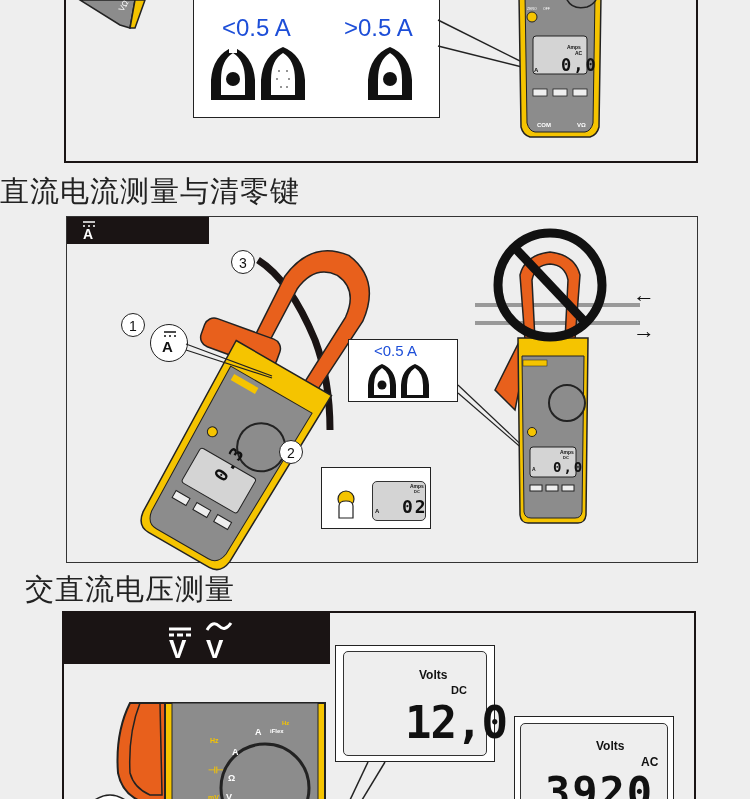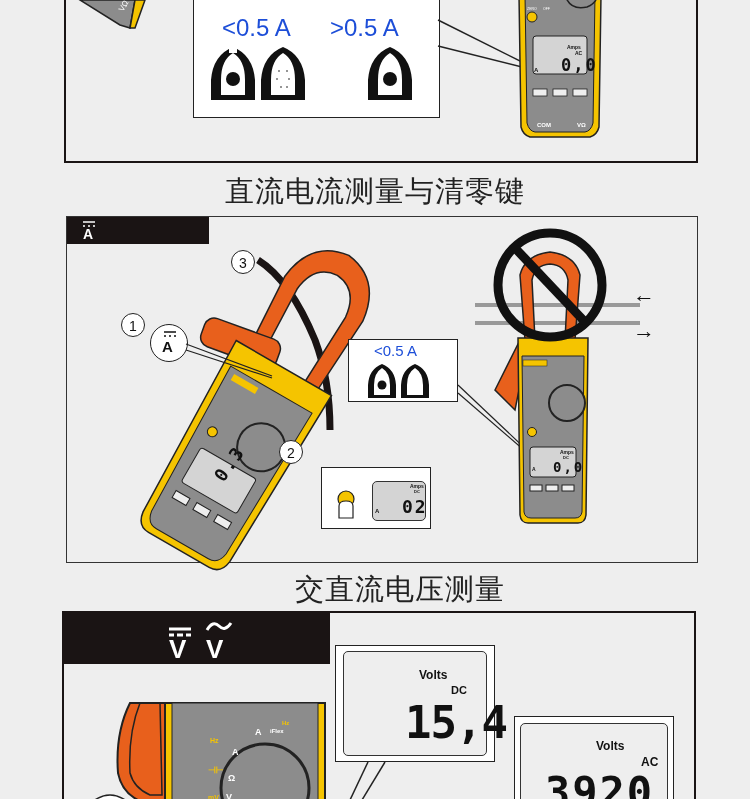--- a/index.html
+++ b/index.html
@@ -1,19 +1,19 @@
 <!DOCTYPE html>
 <html><head>
 <meta charset="utf-8">
 <style>
   html, body { margin:0; padding:0; }
   body { width:750px; height:799px; background:#eeeeee; position:relative; overflow:hidden;
          font-family:"Liberation Sans", sans-serif; color:#111; }
   .panel { position:absolute; background:#eeeeee; box-sizing:border-box; }
-  .heading { position:absolute; left:0; width:750px; text-align:center; font-size:29px; color:#222;
+  .heading { position:absolute; left:0; width:750px; text-align:left; font-size:29px; color:#222;
              font-family:"DejaVu Sans", sans-serif; font-weight:300; letter-spacing:1px; }
   .hintbox { position:absolute; background:#fff; border:1.5px solid #222; box-sizing:border-box; }
   .hint-label { position:absolute; font-size:24px; color:#1d4ed8; }
   .tag { position:absolute; background:#1a1414; color:#fff; font-weight:bold; }
   .circnum { position:absolute; width:24px; height:24px; border:1.5px solid #222; border-radius:50%;
              background:#fff; font-size:14px; text-align:center; line-height:24px; box-sizing:border-box; }
   .lcd { position:absolute; background:#d4d4d4; border:1.5px solid #333; border-radius:5px; box-sizing:border-box; }
   .lcd-unit { position:absolute; font-weight:bold; font-family:"Liberation Sans", sans-serif; }
   .lcd-digits { position:absolute; font-family:"DejaVu Sans Mono", monospace; font-weight:bold; letter-spacing:2px; }
   svg { position:absolute; overflow:visible; }
@@ -25,21 +25,21 @@
 </div>
 
 <svg style="left:80px; top:0;" width="90" height="30">
   <polygon points="0,0 55,0 50,28 40,25" fill="#8c8c8c" stroke="#222" stroke-width="1.5"></polygon>
   <polygon points="55,0 65,0 55,28 50,28" fill="#f5c400" stroke="#222" stroke-width="1.5"></polygon>
   <text x="43" y="12" fill="#fff" font-size="8" transform="rotate(-60 43 12)" font-family="Liberation Sans, sans-serif">VΩ</text>
 </svg>
 
 <div class="hintbox" style="left:193px; top:-3px; width:247px; height:121px;"></div>
 <div class="hint-label" style="left:222px; top:14px;">&lt;0.5 A</div>
-<div class="hint-label" style="left:330px; top:14px;">&gt;0.5 A</div>
+<div class="hint-label" style="left:344px; top:14px;">&gt;0.5 A</div>
 
 <svg style="left:211px; top:45px;" width="44" height="55">
   <path d="M0,55 L0,35 Q2,10 22,2 L22,8 Q10,15 10,35 L10,50 L34,50 L34,35 Q34,15 22,8 L22,2 Q42,10 44,35 L44,55 Z" fill="#111"></path>
   <path d="M18,2 L26,2 L26,8 L18,8Z" fill="#fff"></path>
   <circle cx="22" cy="34" r="7" fill="#111"></circle>
 </svg>
 <svg style="left:261px; top:45px;" width="44" height="55">
   <path d="M0,55 L0,35 Q2,10 22,2 L22,8 Q10,15 10,35 L10,50 L34,50 L34,35 Q34,15 22,8 L22,2 Q42,10 44,35 L44,55 Z" fill="#111"></path>
   <circle cx="18" cy="26" r="0.8" fill="#111"></circle>
     <circle cx="26" cy="26" r="0.8" fill="#111"></circle>
@@ -212,21 +212,21 @@
   <text x="118" y="78" font-size="9" fill="#fff" font-weight="bold" font-family="Liberation Sans, sans-serif">Ω</text>
   <text x="98" y="70" font-size="9" fill="#f5c400" font-weight="bold" font-family="Liberation Sans, sans-serif">⊣⊢</text>
   <text x="98" y="97" font-size="7" fill="#f5c400" font-weight="bold" font-family="Liberation Sans, sans-serif">mV</text>
   <text x="116" y="97" font-size="9" fill="#fff" font-weight="bold" font-family="Liberation Sans, sans-serif">V</text>
 </svg>
 
 <div class="hintbox" style="left:335px; top:645px; width:160px; height:117px; border-width:1.5px;"></div>
 <div class="lcd" style="left:343px; top:651px; width:144px; height:105px; background:#eeeeee; border-color:#333;"></div>
 <div class="lcd-unit" style="left:419px; top:668px; font-size:12px;">Volts</div>
 <div class="lcd-unit" style="left:451px; top:684px; font-size:11px;">DC</div>
-<div class="lcd-digits" style="left:405px; top:697px; font-size:44px; letter-spacing:-1px;">15,4</div>
+<div class="lcd-digits" style="left:405px; top:697px; font-size:44px; letter-spacing:-1px;">12,0</div>
 <svg style="left:350px; top:762px;" width="60" height="40">
   <line x1="18" y1="0" x2="0" y2="38" stroke="#222" stroke-width="1.5"></line>
   <line x1="35" y1="0" x2="12" y2="38" stroke="#222" stroke-width="1.5"></line>
 </svg>
 
 <div class="hintbox" style="left:514px; top:716px; width:160px; height:95px; border-width:1.5px;"></div>
 <div class="lcd" style="left:520px; top:723px; width:148px; height:90px; background:#eeeeee; border-color:#333;"></div>
 <div class="lcd-unit" style="left:596px; top:739px; font-size:12px;">Volts</div>
 <div class="lcd-unit" style="left:641px; top:755px; font-size:12px;">AC</div>
 <div class="lcd-digits" style="left:545px; top:768px; font-size:42px; letter-spacing:2px;">3920</div>

